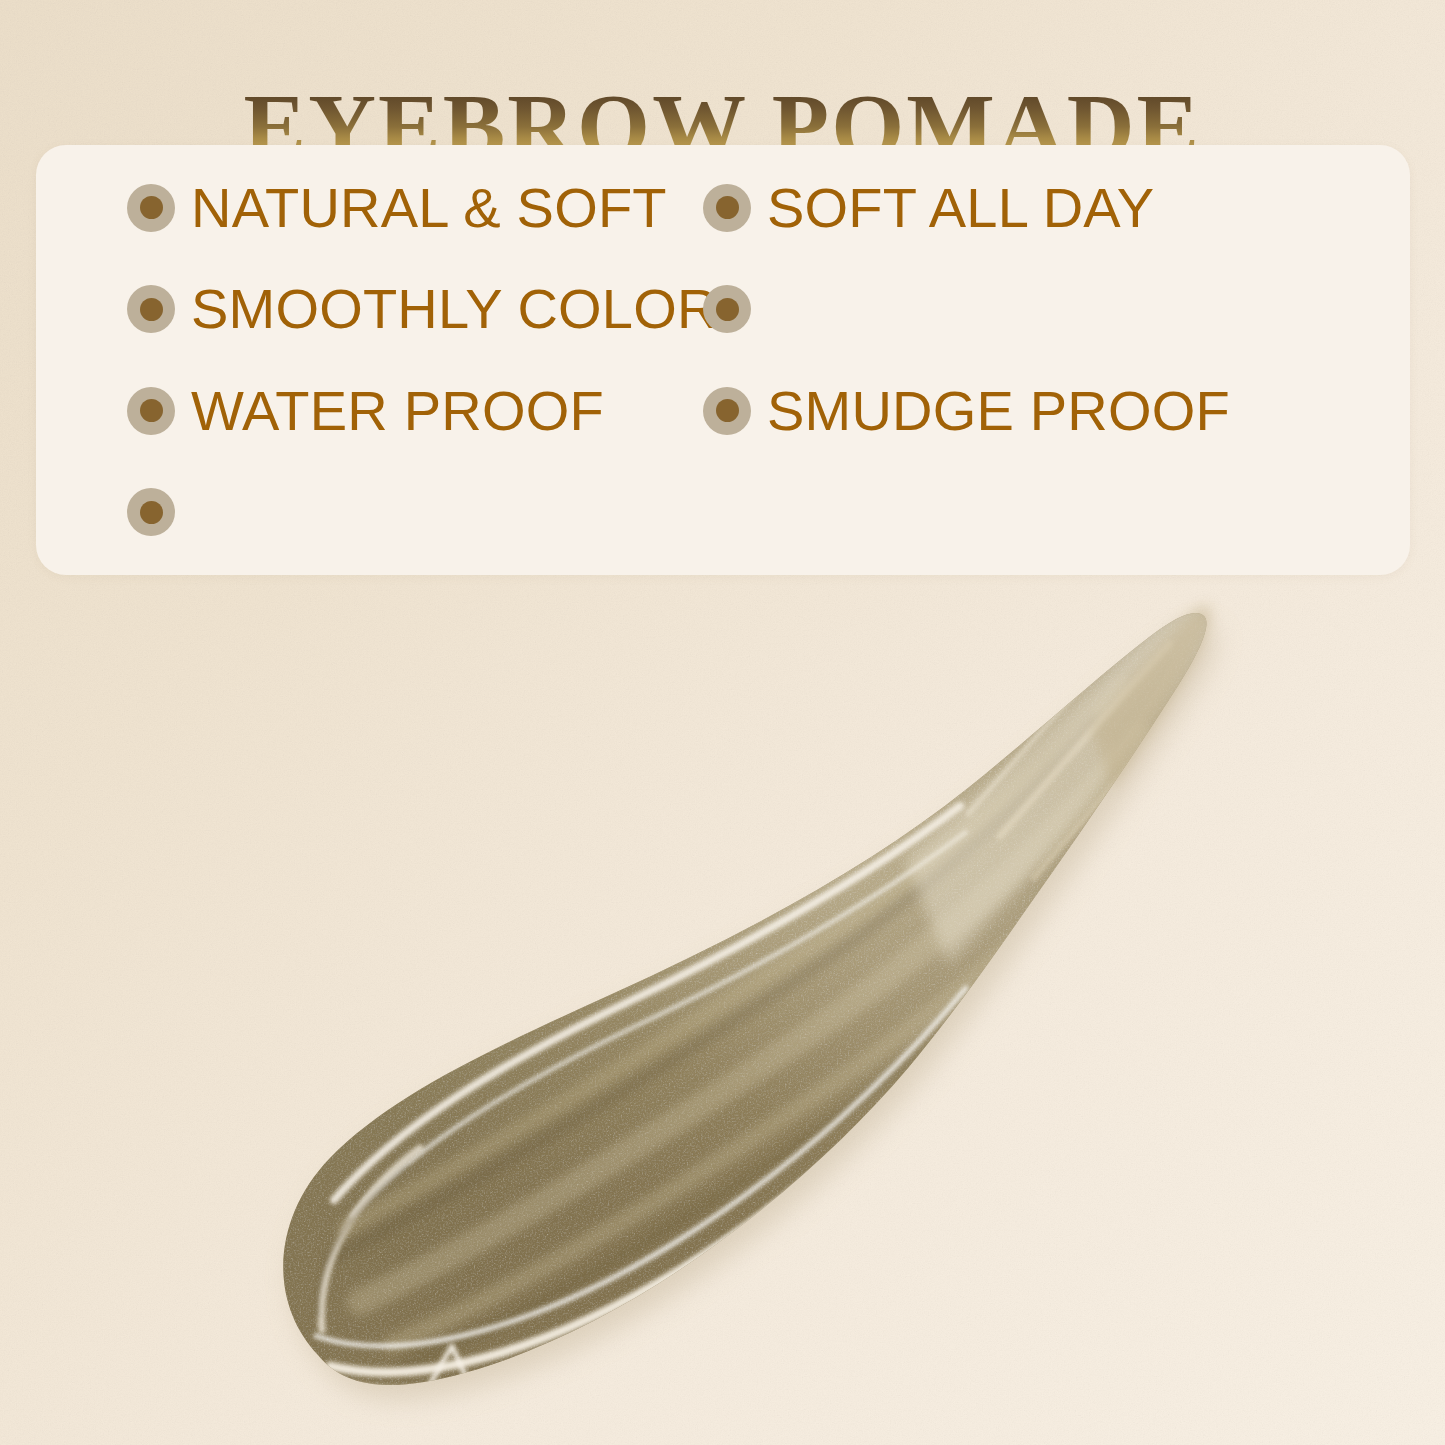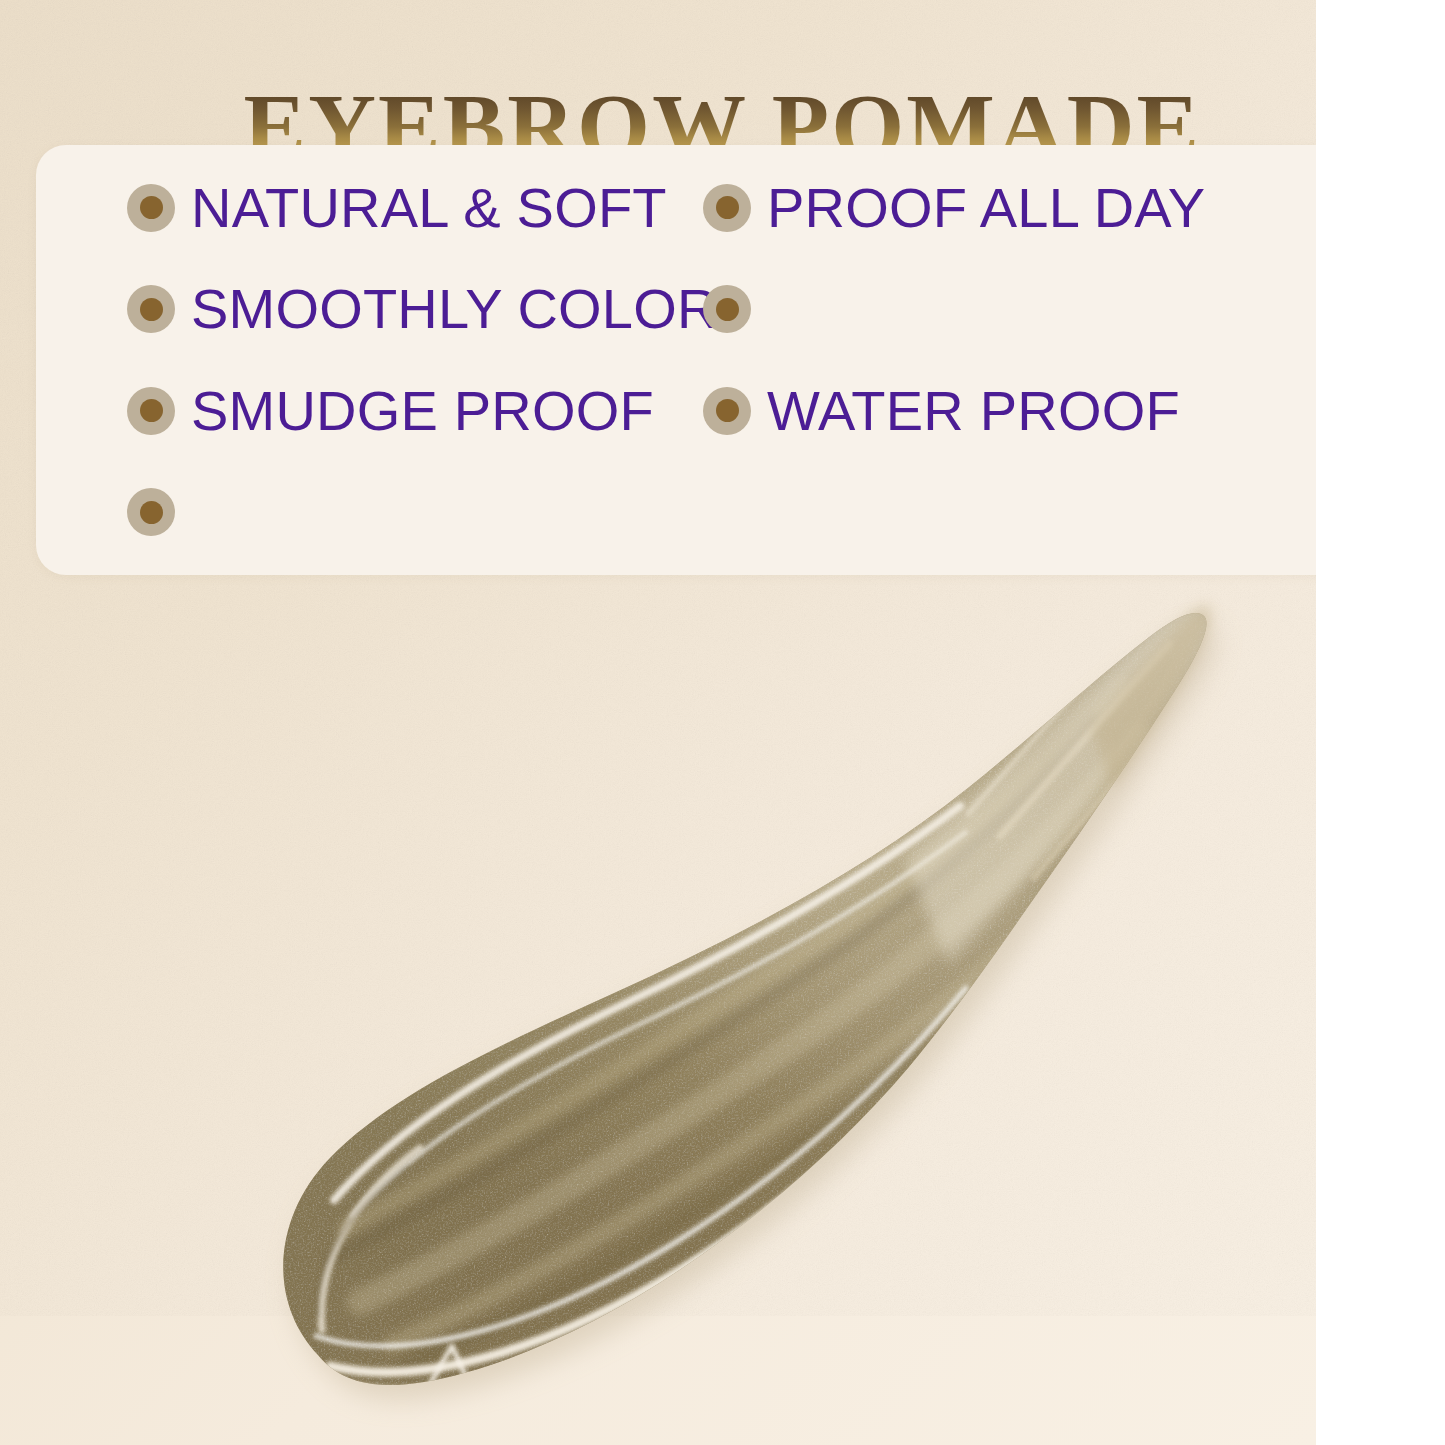--- a/index.html
+++ b/index.html
@@ -8,21 +8,21 @@
   }
   body {
     width: 1445px;
     height: 1445px;
     overflow: hidden;
     font-family: "Liberation Sans", sans-serif;
   }
 
   #poster {
     position: relative;
-    width: 1316px;
+    width: 1445px;
     height: 1445px;
     background:
       linear-gradient(135deg, #ecdfca 0%, #f0e4d1 30%, #f5ebdd 62%, #f8f0e4 100%);
     overflow: hidden;
   }
 
   
   #paper-grain {
     position: absolute;
     inset: 0;
@@ -119,21 +119,21 @@
     width: 23px;
     height: 23px;
     border-radius: 50%;
     background: #87642f;
   }
 
   .feature-label {
     font-family: "Liberation Sans", sans-serif;
     font-size: 56px;
     font-weight: 400;
-    color: #4c1d95;
+    color: #a16207;
     letter-spacing: .2px;
     white-space: nowrap;
     line-height: 1;
   }
   .feature-label.compact {
     font-size: 50px;
     letter-spacing: -0.6px;
   }
 
   
@@ -178,46 +178,46 @@
       <div class="feature-item col-left">
         <span class="bullet">
             <span class="dot"></span>
           </span>
         <span class="feature-label">NATURAL &amp; SOFT</span>
       </div>
       <div class="feature-item col-right">
         <span class="bullet">
             <span class="dot"></span>
           </span>
-        <span class="feature-label">PROOF ALL DAY</span>
+        <span class="feature-label">SOFT ALL DAY</span>
       </div>
 
       <div class="feature-item col-left">
         <span class="bullet">
             <span class="dot"></span>
           </span>
         <span class="feature-label">SMOOTHLY COLOR</span>
       </div>
       <div class="feature-item col-right">
         <span class="bullet">
             <span class="dot"></span>
           </span>
       </div>
 
+      <div class="feature-item col-left">
+        <span class="bullet">
+            <span class="dot"></span>
+          </span>
+        <span class="feature-label">WATER PROOF</span>
+      </div>
       <div class="feature-item col-right">
         <span class="bullet">
             <span class="dot"></span>
           </span>
         <span class="feature-label">SMUDGE PROOF</span>
-      </div>
-      <div class="feature-item col-left">
-        <span class="bullet">
-            <span class="dot"></span>
-          </span>
-        <span class="feature-label">WATER PROOF</span>
       </div>
 
       <div class="feature-item col-right">
         <span class="bullet">
             <span class="dot"></span>
           </span>
       </div>
 
     </div>
   </div>

